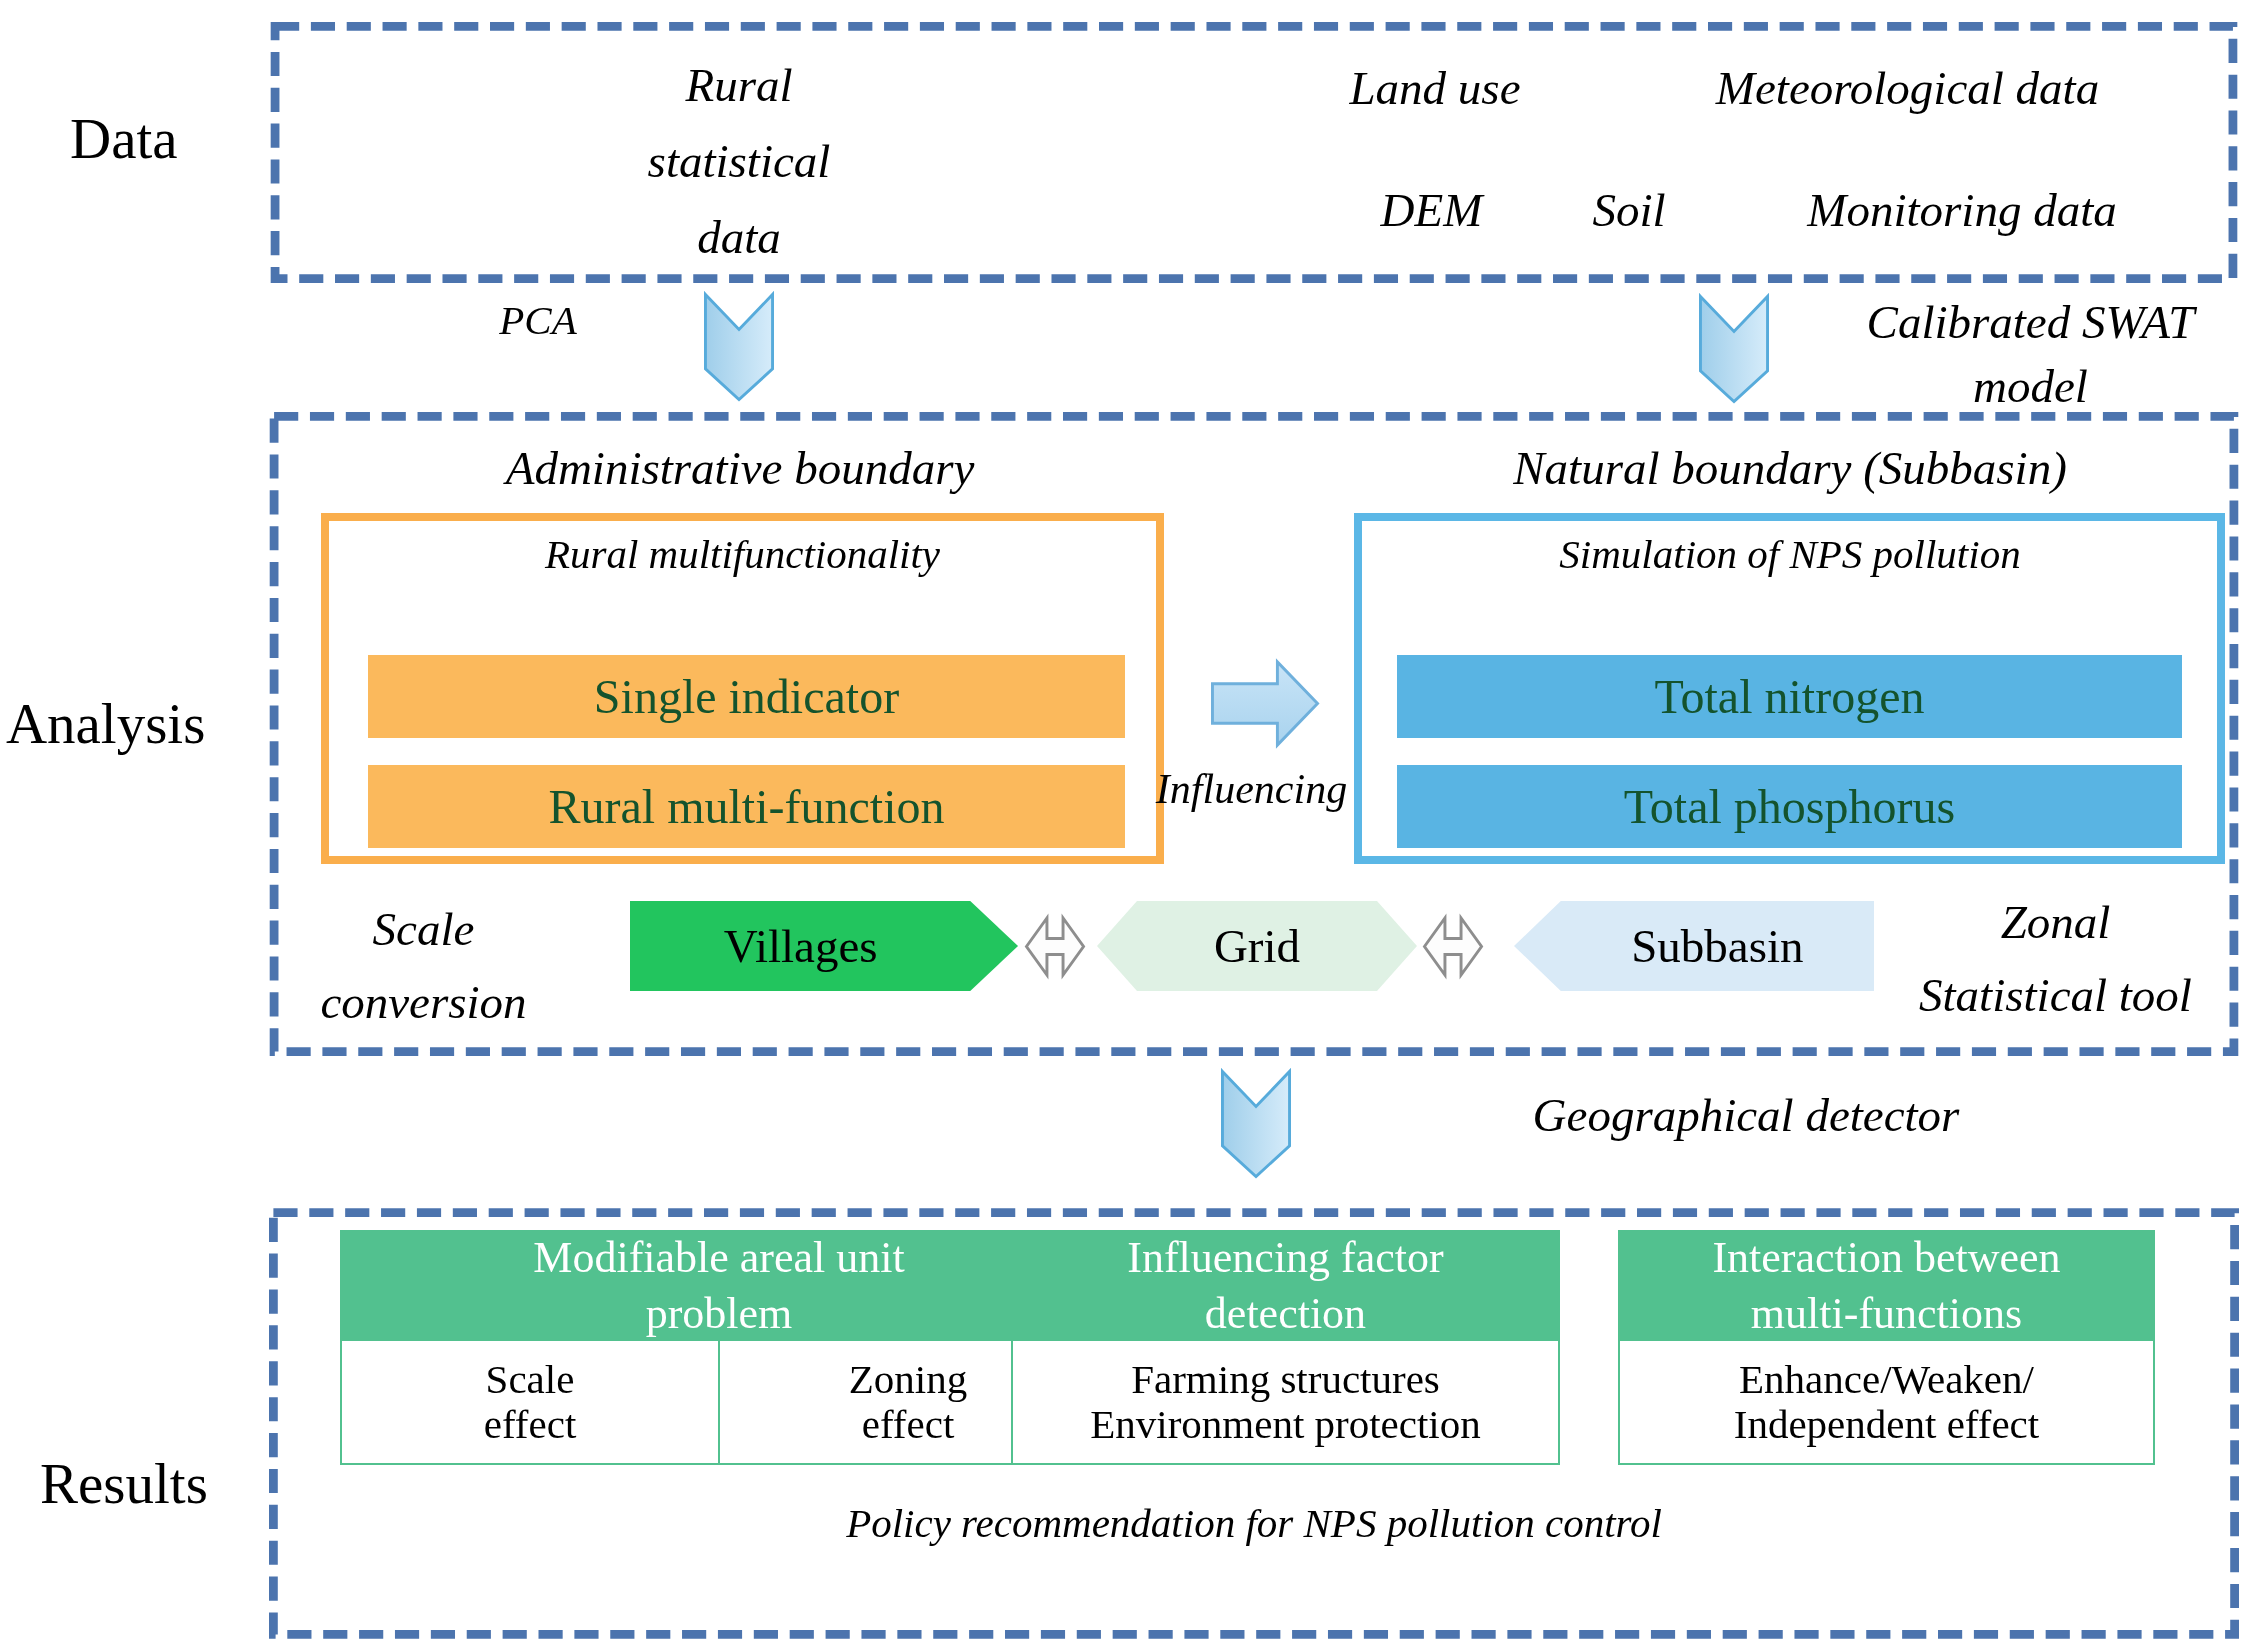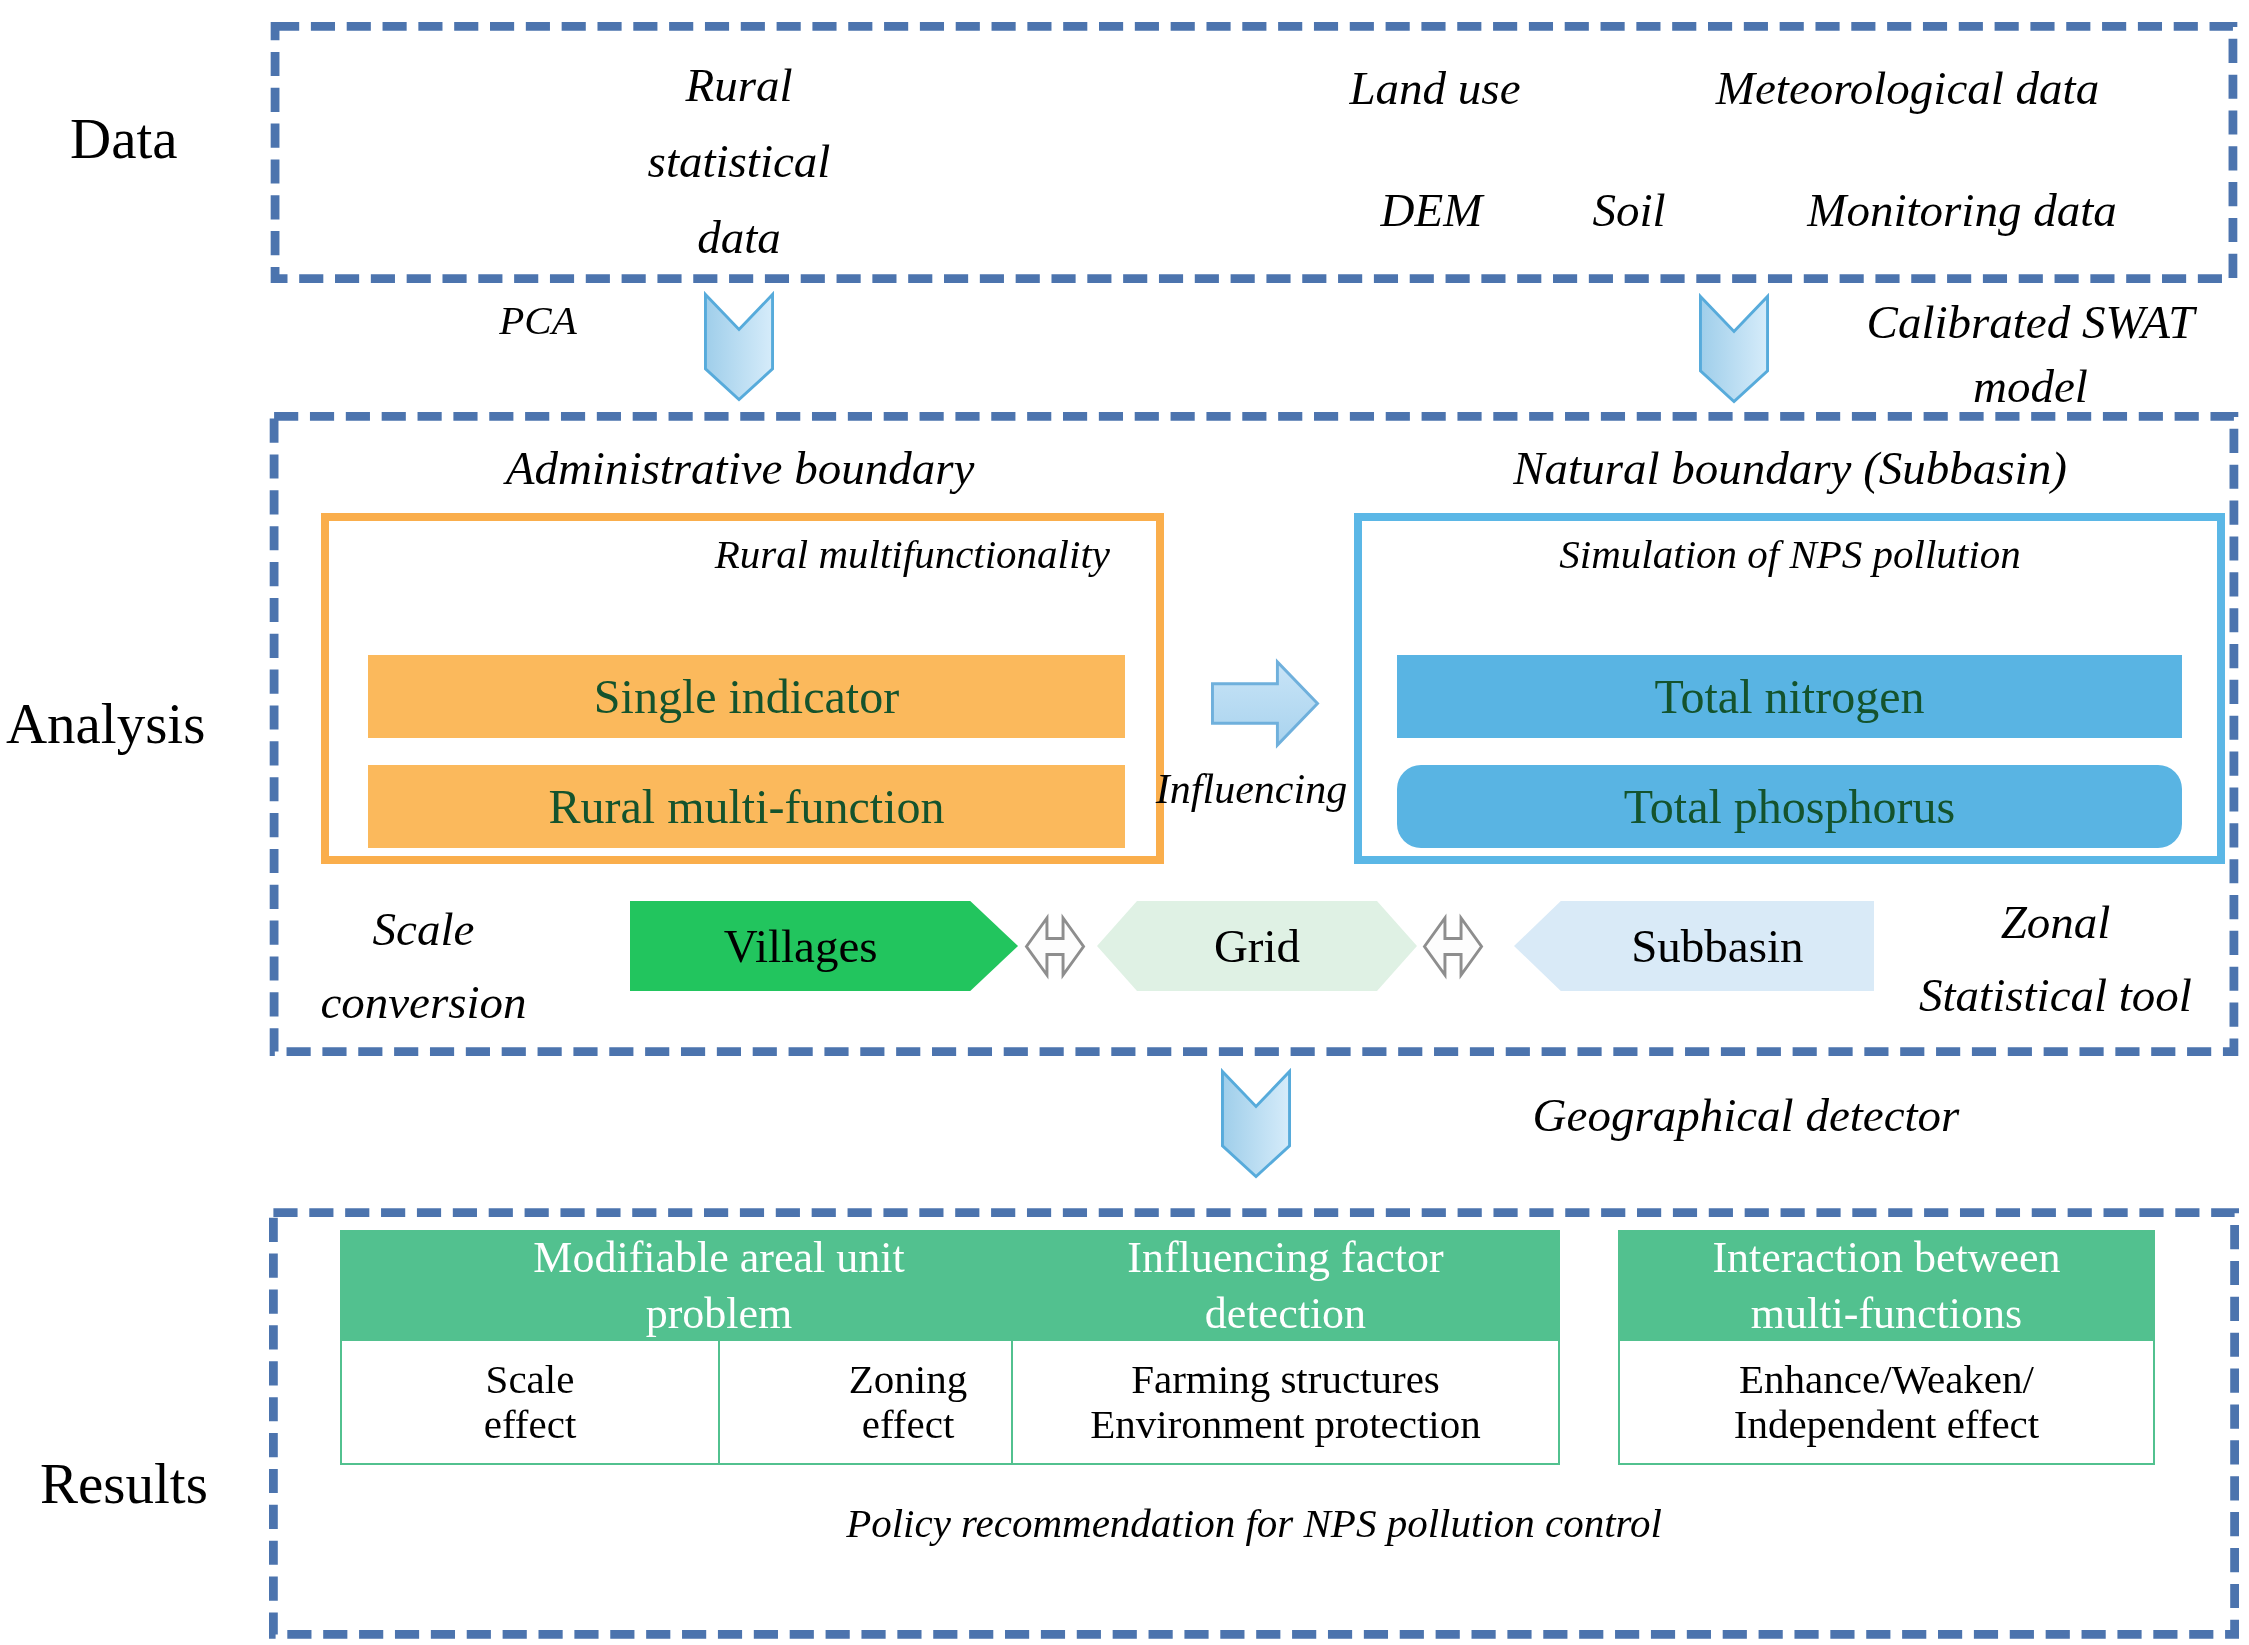--- a/index.html
+++ b/index.html
@@ -124,28 +124,28 @@
   </div>
 
   <svg class="svgbox" style="left:269px; top:412px;" width="1970" height="644" viewBox="0 0 2690 880">
     <rect x="6" y="6" width="2678" height="868" fill="none" stroke="#4C74AE" stroke-width="12" stroke-dasharray="33 16"></rect>
   </svg>
 
   <div class="abs txt64 center" style="left:425px; top:444px; width:630px;">Administrative boundary</div>
   <div class="abs txt64 center" style="left:1446px; top:444px; width:688px;">Natural boundary (Subbasin)</div>
 
   <div class="abs orange-box" style="left:321px; top:513px; width:843px; height:351px;"></div>
-  <div class="abs txt66 center" style="left:375px; top:533px; width:735px;text-align:right;">Rural multifunctionality</div>
+  <div class="abs txt66 center" style="left:375px; top:533px; width:735px;">Rural multifunctionality</div>
   <div class="abs bar orange" style="left:368px; top:655px; width:757px; height:83px;">Single indicator</div>
   <div class="abs bar orange" style="left:368px; top:765px; width:757px; height:83px;">Rural multi-function</div>
 
   <div class="abs blue-box" style="left:1354px; top:513px; width:871px; height:351px;"></div>
   <div class="abs txt66 center" style="left:1424px; top:533px; width:732px;">Simulation of NPS pollution</div>
   <div class="abs bar blue" style="left:1397px; top:655px; width:785px; height:83px;">Total nitrogen</div>
-  <div class="abs bar blue" style="left:1397px; top:765px; width:785px; height:83px;border-radius:24px;">Total phosphorus</div>
+  <div class="abs bar blue" style="left:1397px; top:765px; width:785px; height:83px;">Total phosphorus</div>
 
   <svg class="svgbox" style="left:1210px; top:659px;" width="110" height="89" viewBox="0 0 150 122">
     <defs>
       <linearGradient id="blockGrad" x1="0" y1="0" x2="0" y2="1">
         <stop offset="0" stop-color="#C8E4F7"></stop>
           <stop offset="1" stop-color="#A9D3EE"></stop>
       </linearGradient>
     </defs>
     <path d="M3,34 L92,34 L92,4 L147,61 L92,118 L92,88 L3,88 Z" fill="url(#blockGrad)" stroke="#6FB0DC" stroke-width="4"></path>
   </svg>

